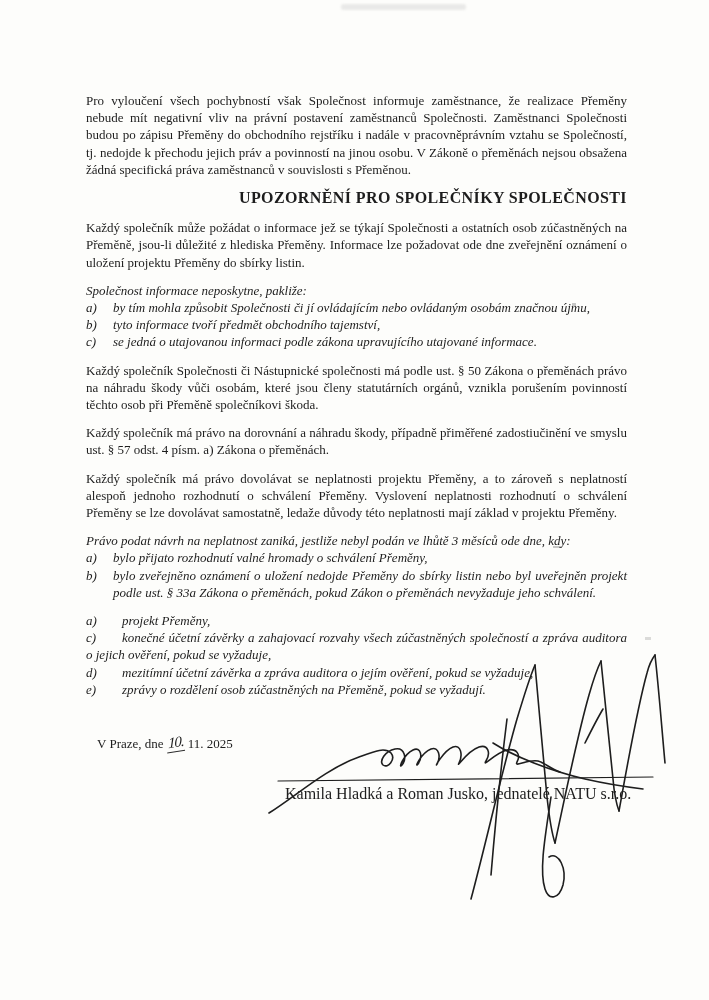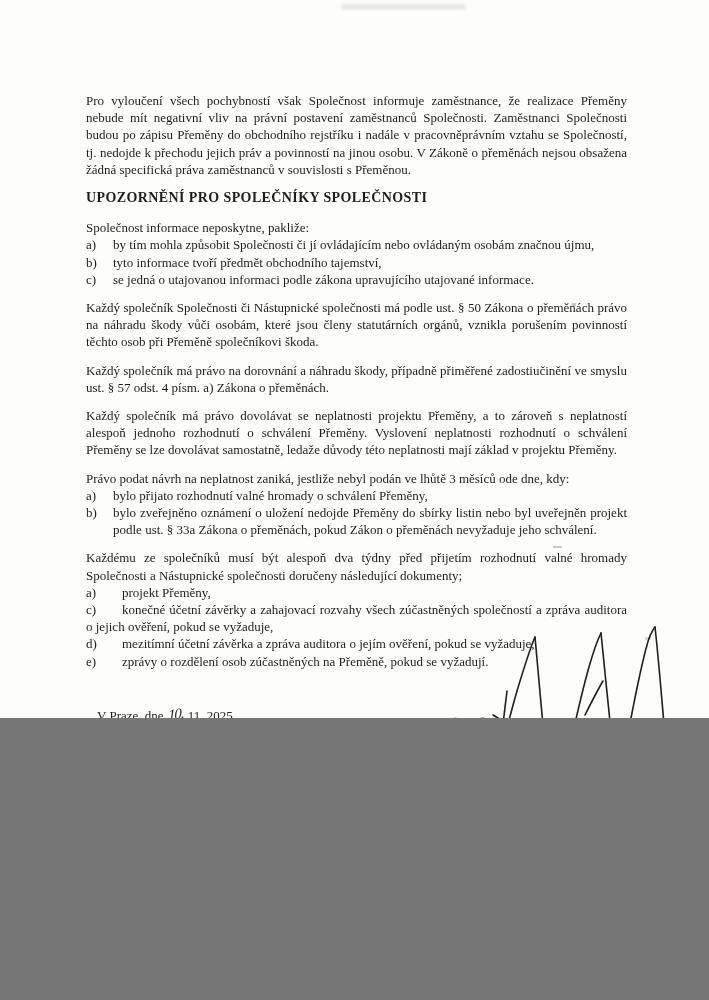--- a/index.html
+++ b/index.html
@@ -1,37 +1,37 @@
 <!DOCTYPE html>
 <html><head>
 <meta charset="utf-8">
 <style>
   html,body { margin:0; padding:0; background:#777; }
   .page {
-    position:relative; width:709px; height:718px; margin:0 auto;
+    position:relative; width:709px; height:1000px; margin:0 auto;
     background:#fdfdfb; color:#1d1d1d;
     font-family:"Liberation Serif","DejaVu Serif",serif;
     overflow:hidden;
     box-shadow:0 0 6px rgba(0,0,0,.35);
   }
   .scan-smudge {
     position:absolute; left:341px; top:4px; width:125px; height:6px;
     background:#b9b9b9; opacity:.28; filter:blur(1.2px); border-radius:2px;
   }
   .speck { position:absolute; background:#9a9a9a; opacity:.55; }
   .content {
     position:absolute; left:86px; top:92px; width:541px;
     font-size:13px; line-height:17.2px;
   }
   .para { text-align:justify; margin:0 0 11px 0; }
   .heading {
-    font-weight:bold; text-align:left; letter-spacing:.4px;
-    font-size:14px; margin:3px 0 13px 0;
+    font-weight:bold; text-align:right; letter-spacing:.4px;
+    font-size:16px; margin:3px 0 13px 0;
   }
-  .list { margin:0 0 11px 0; }
+  .list { margin:0 0 11px 0;font-style:italic; }
   .list .intro { text-align:justify; }
   .li-hang { position:relative; padding-left:27px; text-align:justify; }
   .li-hang .letter { position:absolute; left:0; top:0; }
   .li-flush { text-align:justify; }
   .li-flush .letter { display:inline-block; width:36px; }
   .bottom-block { position:relative; height:240px; }
   .date-line { position:absolute; left:11px; top:26px; white-space:nowrap; }
   .hand-day {
     display:inline-block; font-style:italic; font-size:15px;
     transform:rotate(-9deg) skewX(-8deg);
@@ -50,20 +50,21 @@
   <div class="speck" style="left:572px; top:303px; width:4px; height:3px;"></div>
   <div class="speck" style="left:553px; top:546px; width:9px; height:2px;"></div>
   <div class="speck" style="left:645px; top:637px; width:6px; height:3px; opacity:.35;"></div>
 
   <div class="content">
 
     <p class="para">Pro vyloučení všech pochybností však Společnost informuje zaměstnance, že realizace Přeměny nebude mít negativní vliv na právní postavení zaměstnanců Společnosti. Zaměstnanci Společnosti budou po zápisu Přeměny do obchodního rejstříku i nadále v pracovněprávním vztahu se Společností, tj. nedojde k přechodu jejich práv a povinností na jinou osobu. V Zákoně o přeměnách nejsou obsažena žádná specifická práva zaměstnanců v souvislosti s Přeměnou.</p>
 
     <div class="heading">UPOZORNĚNÍ PRO SPOLEČNÍKY SPOLEČNOSTI</div>
 
+    <p class="para">Každý společník může požádat o informace jež se týkají Společnosti a ostatních osob zúčastněných na Přeměně, jsou-li důležité z hlediska Přeměny. Informace lze požadovat ode dne zveřejnění oznámení o uložení projektu Přeměny do sbírky listin.</p>
 
     <div class="list">
       <div class="intro">Společnost informace neposkytne, pakliže:</div>
       <div class="li-hang">
         <span class="letter">a)</span><span>by tím mohla způsobit Společnosti či jí ovládajícím nebo ovládaným osobám značnou újmu,</span>
       </div>
       <div class="li-hang">
         <span class="letter">b)</span><span>tyto informace tvoří předmět obchodního tajemství,</span>
       </div>
       <div class="li-hang">
@@ -81,21 +82,20 @@
       <div class="intro">Právo podat návrh na neplatnost zaniká, jestliže nebyl podán ve lhůtě 3 měsíců ode dne, kdy:</div>
       <div class="li-hang">
         <span class="letter">a)</span><span>bylo přijato rozhodnutí valné hromady o schválení Přeměny,</span>
       </div>
       <div class="li-hang">
         <span class="letter">b)</span><span>bylo zveřejněno oznámení o uložení nedojde Přeměny do sbírky listin nebo byl uveřejněn projekt podle ust. § 33a Zákona o přeměnách, pokud Zákon o přeměnách nevyžaduje jeho schválení.</span>
       </div>
     </div>
 
     <div class="list">
-      <div class="intro">Každému ze společníků musí být alespoň dva týdny před přijetím rozhodnutí valné hromady Společnosti a Nástupnické společnosti doručeny následující dokumenty;</div>
       <div class="li-flush">
         <span class="letter">a)</span><span>projekt Přeměny,</span>
       </div>
       <div class="li-flush">
         <span class="letter">c)</span><span>konečné účetní závěrky a zahajovací rozvahy všech zúčastněných společností a zpráva auditora o jejich ověření, pokud se vyžaduje,</span>
       </div>
       <div class="li-flush">
         <span class="letter">d)</span><span>mezitímní účetní závěrka a zpráva auditora o jejím ověření, pokud se vyžaduje,</span>
       </div>
       <div class="li-flush">

